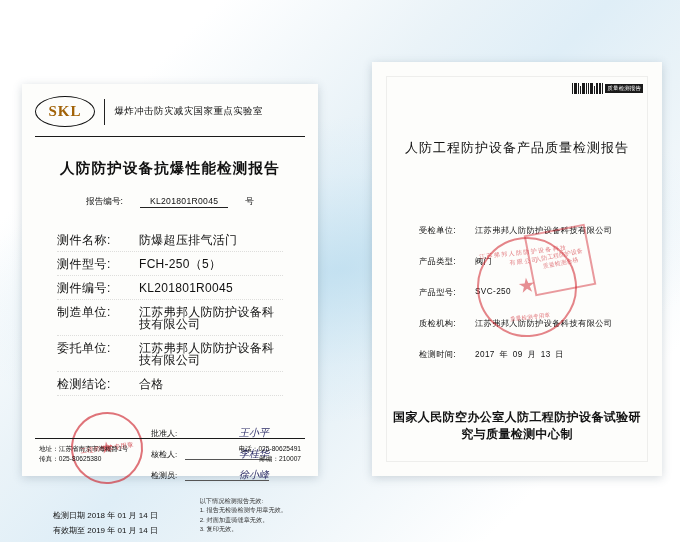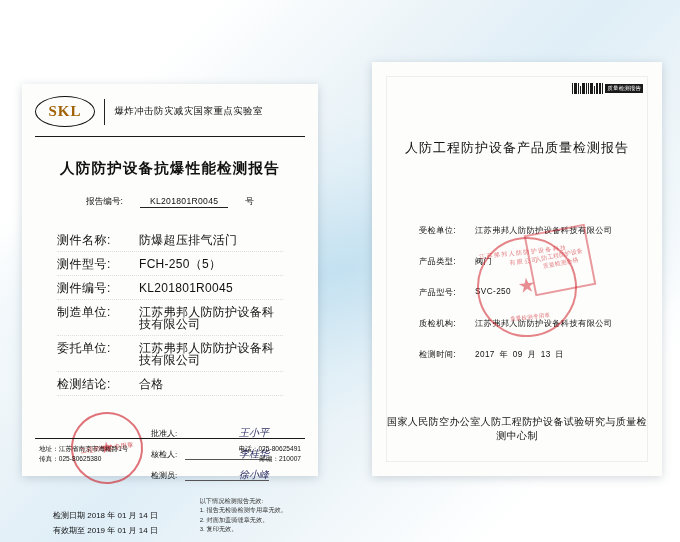--- a/index.html
+++ b/index.html
@@ -335,23 +335,24 @@
     text-align: center;
     transform: rotate(-11deg);
     box-sizing: border-box;
     padding: 4px;
   }
   .r-foot {
     position: absolute;
     left: 0; right: 0;
     bottom: 18px;
     text-align: center;
-    font-size: 10px;
+    font-size: 12px;
     color: #111;
     letter-spacing: 0.4px;
+    font-weight: bold;
   }
 </style>
 </head>
 <body>
 
 <div id="stage">
 
   <div class="page" id="page-left">
     <div class="l-inner">
 

